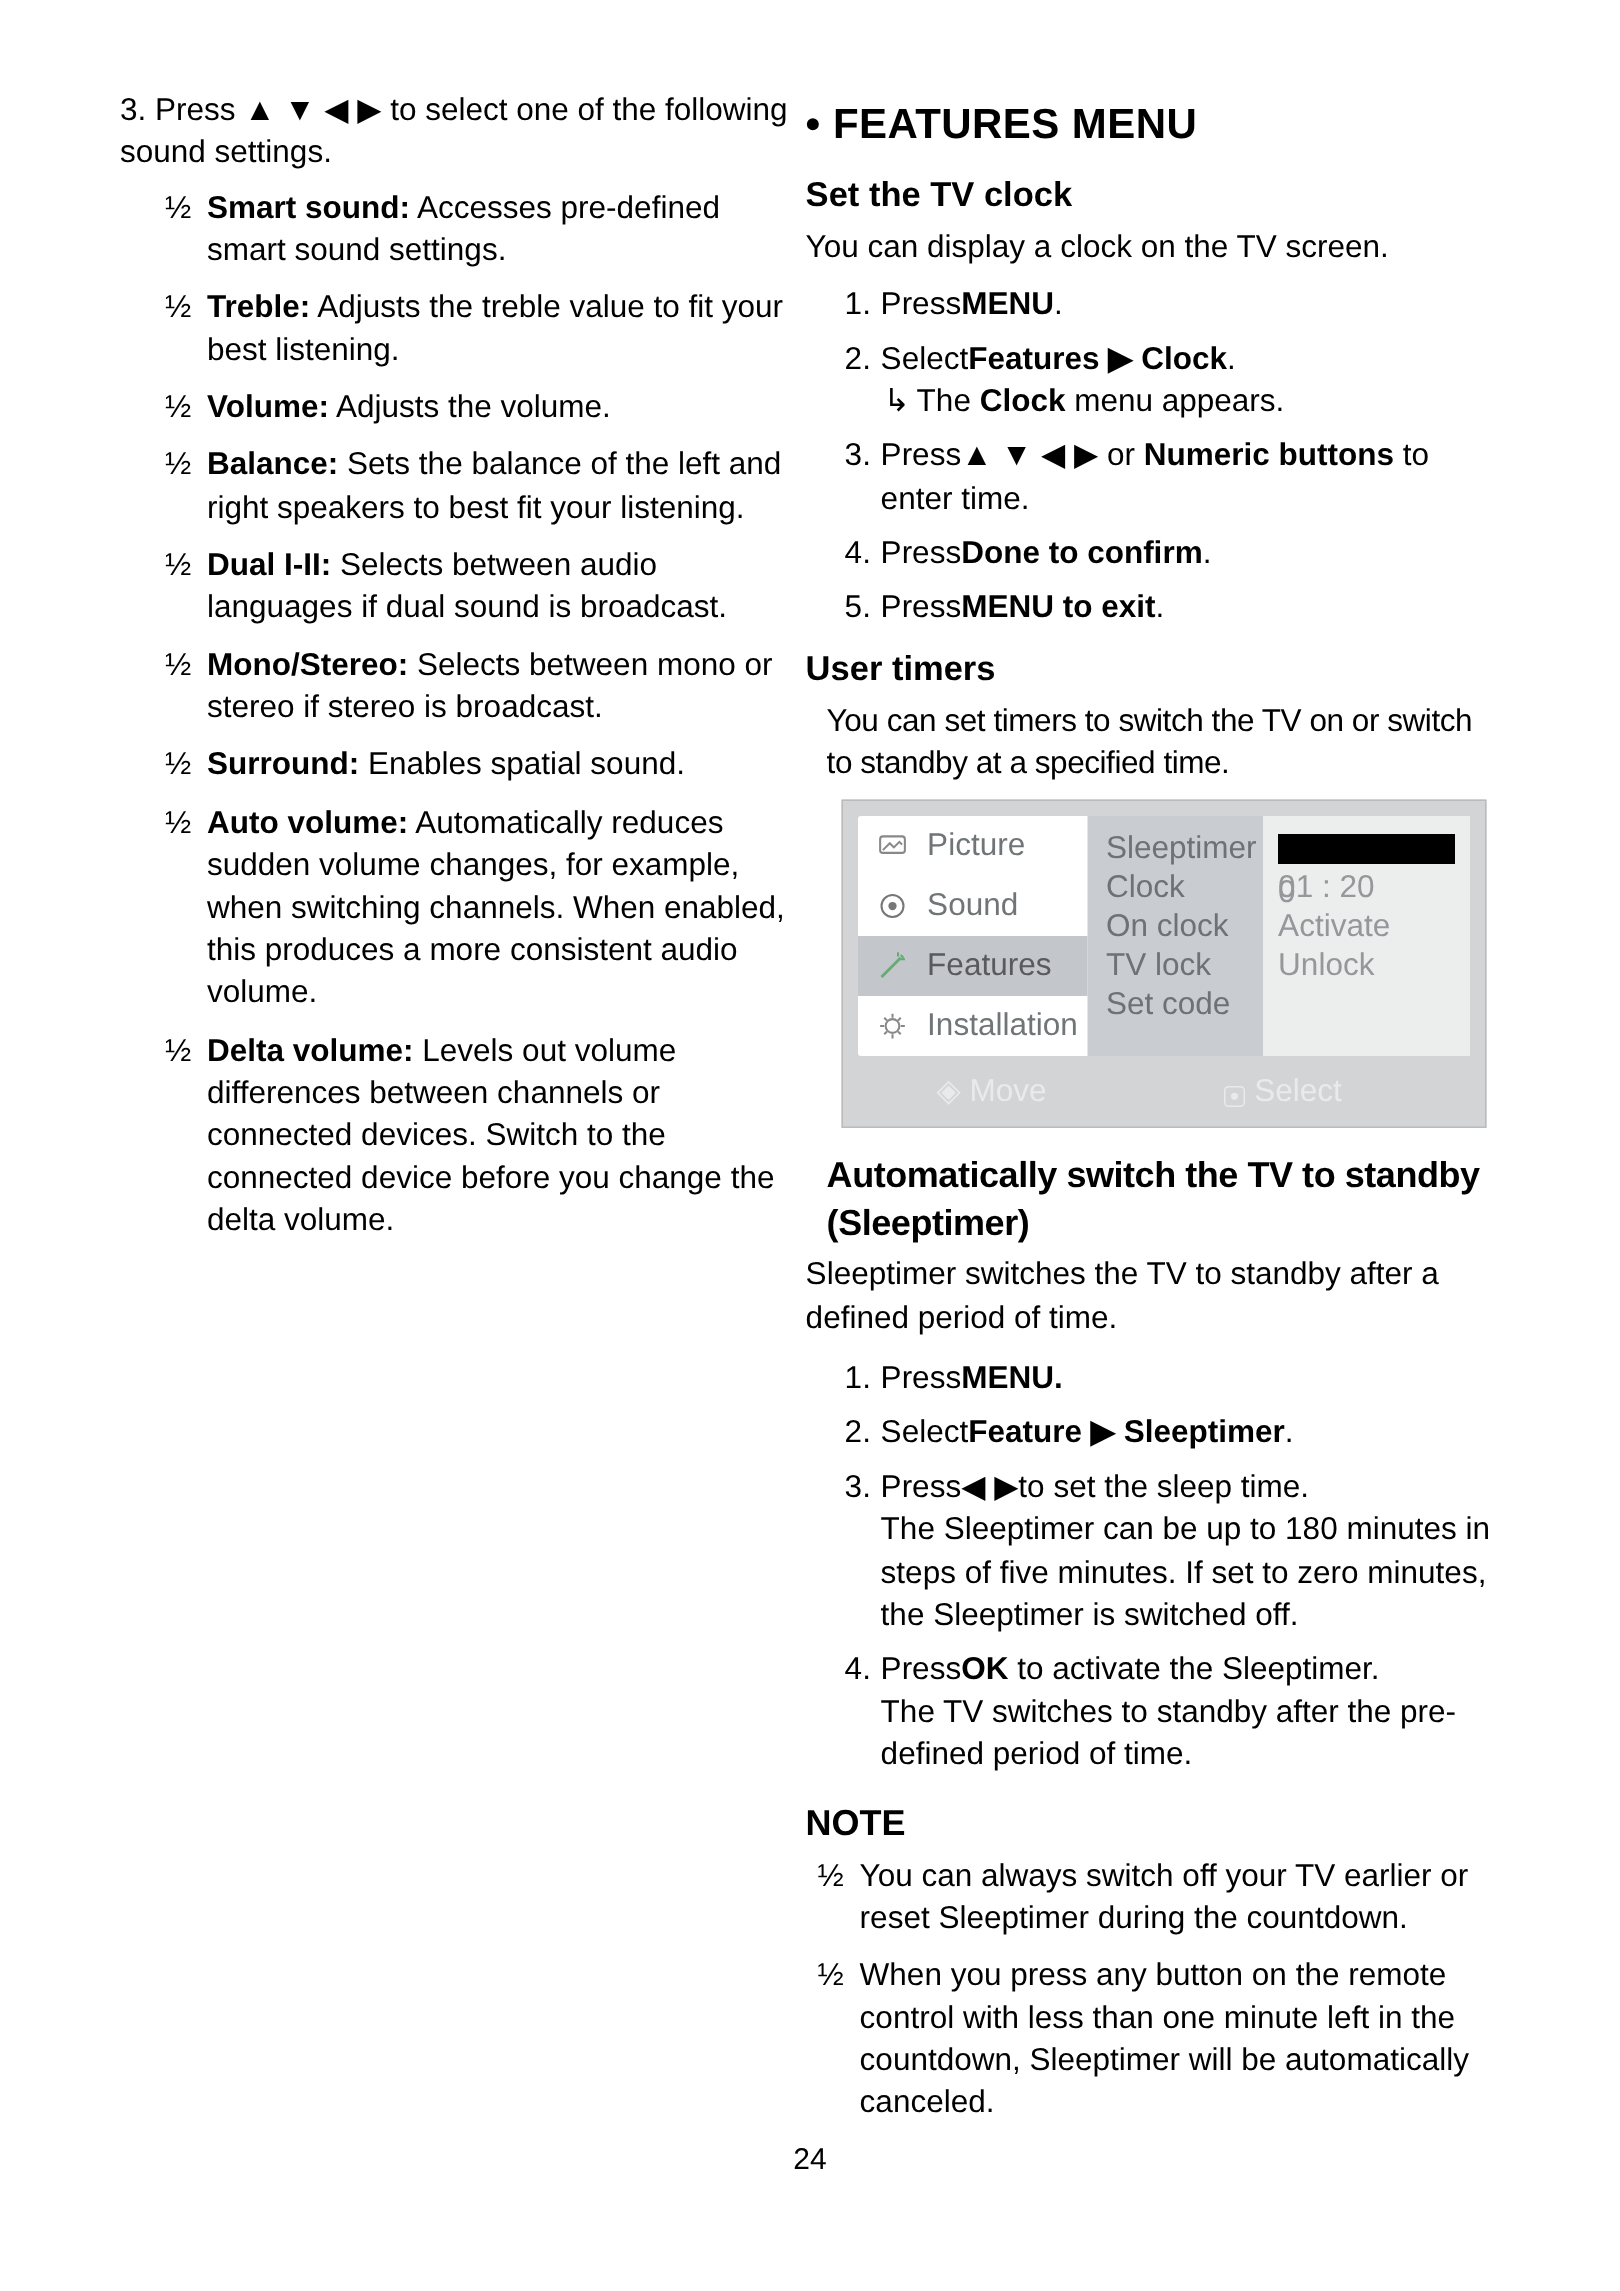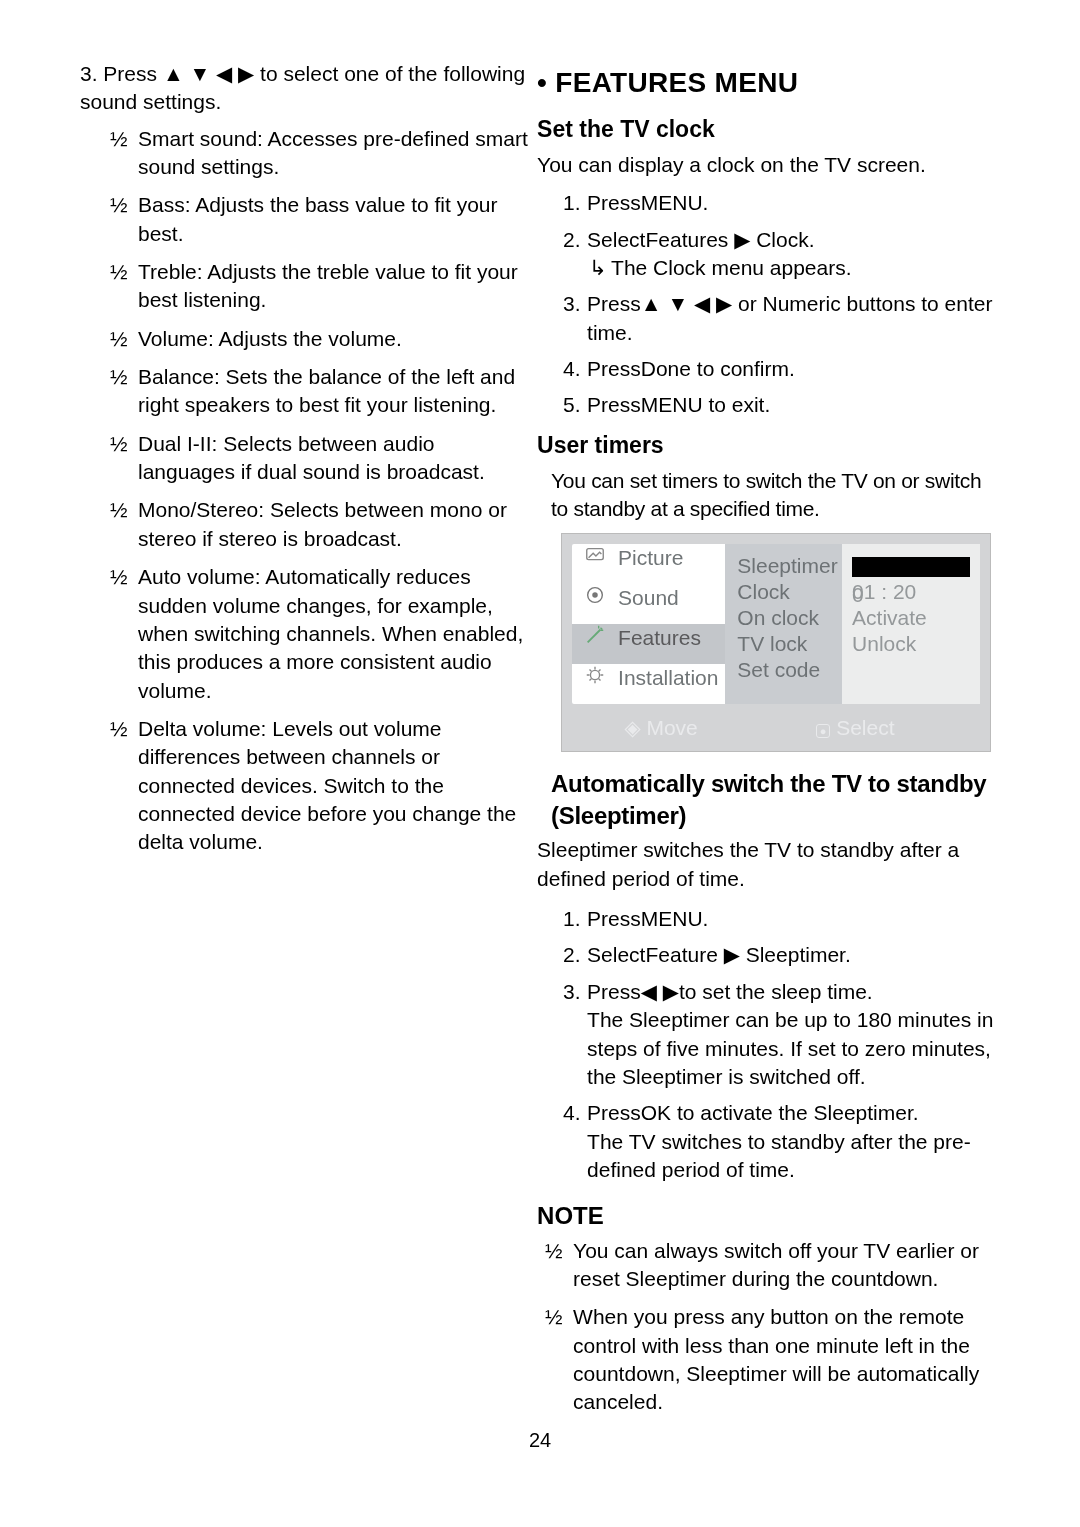--- a/index.html
+++ b/index.html
@@ -16,21 +16,21 @@
   }
   .cols {
     display: flex;
     gap: 4px;
   }
   .col {
     width: 460px;
   }
   .col-right { width: 470px; }
   p, li, div { font-size: 21px; line-height: 1.35; }
-  .heavy { font-weight: 400; font-family: Arial, Helvetica, sans-serif; }
+  .heavy { font-weight: 700; font-family: Arial, Helvetica, sans-serif; }
   ol { list-style: none; }
   ul { list-style: none; }
   .ul-bullet > li {
     padding-left: 32px;
     position: relative;
     margin-bottom: 10px;
   }
   .ul-bullet > li::before {
     content: "½";
     position: absolute;
@@ -86,20 +86,21 @@
     font-size: 15px;
   }
   .menu-body {
     display: flex;
     background: #fff;
     border-radius: 2px;
   }
   .menu-sidebar { width: 158px; }
   .menu-sideitem {
     display: flex;
+    align-items: center;
     height: 40px;
     padding-left: 12px;
     color: #707577;
   }
   .menu-sideitem.active {
     background: #c3c6ca;
     color: #5a5a5c;
   }
   .menu-icon {
     width: 22px; height: 22px;
@@ -150,26 +151,26 @@
   <div class="cols">
 
     <div class="col">
       <p>
         <span>3. Press</span>
         <span>▲ ▼ ◀ ▶</span>
         <span> to select one of the following sound settings.</span>
       </p>
       <ul class="ul-bullet sub" style="margin-top:8px;">
         <li><span class="heavy">Smart sound:</span><span> Accesses pre-defined smart sound settings.</span></li>
-        <li><span class="heavy">Bass:</span><span> Adjusts the bass value to fit your best.</span></li>
         <li><span class="heavy">Treble:</span><span> Adjusts the treble value to fit your best listening.</span></li>
         <li><span class="heavy">Volume:</span><span> Adjusts the volume.</span></li>
         <li><span class="heavy">Balance:</span><span> Sets the balance of the left and right speakers to best fit your listening.</span></li>
         <li><span class="heavy">Dual I-II:</span><span> Selects between audio languages if dual sound is broadcast.</span></li>
         <li><span class="heavy">Mono/Stereo:</span><span> Selects between mono or stereo if stereo is broadcast.</span></li>
+        <li><span class="heavy">Surround:</span><span> Enables spatial sound.</span></li>
         <li><span class="heavy">Auto volume:</span><span> Automatically reduces sudden volume changes, for example, when switching channels. When enabled, this produces a more consistent audio volume.</span></li>
         <li><span class="heavy">Delta volume:</span><span> Levels out volume differences between channels or connected devices. Switch to the connected device before you change the delta volume.</span></li>
       </ul>
     </div>
 
     <div class="col col-right">
       <div class="h2">
         <span style="font-weight:900;">• </span><span>FEATURES MENU</span>
       </div>
 

